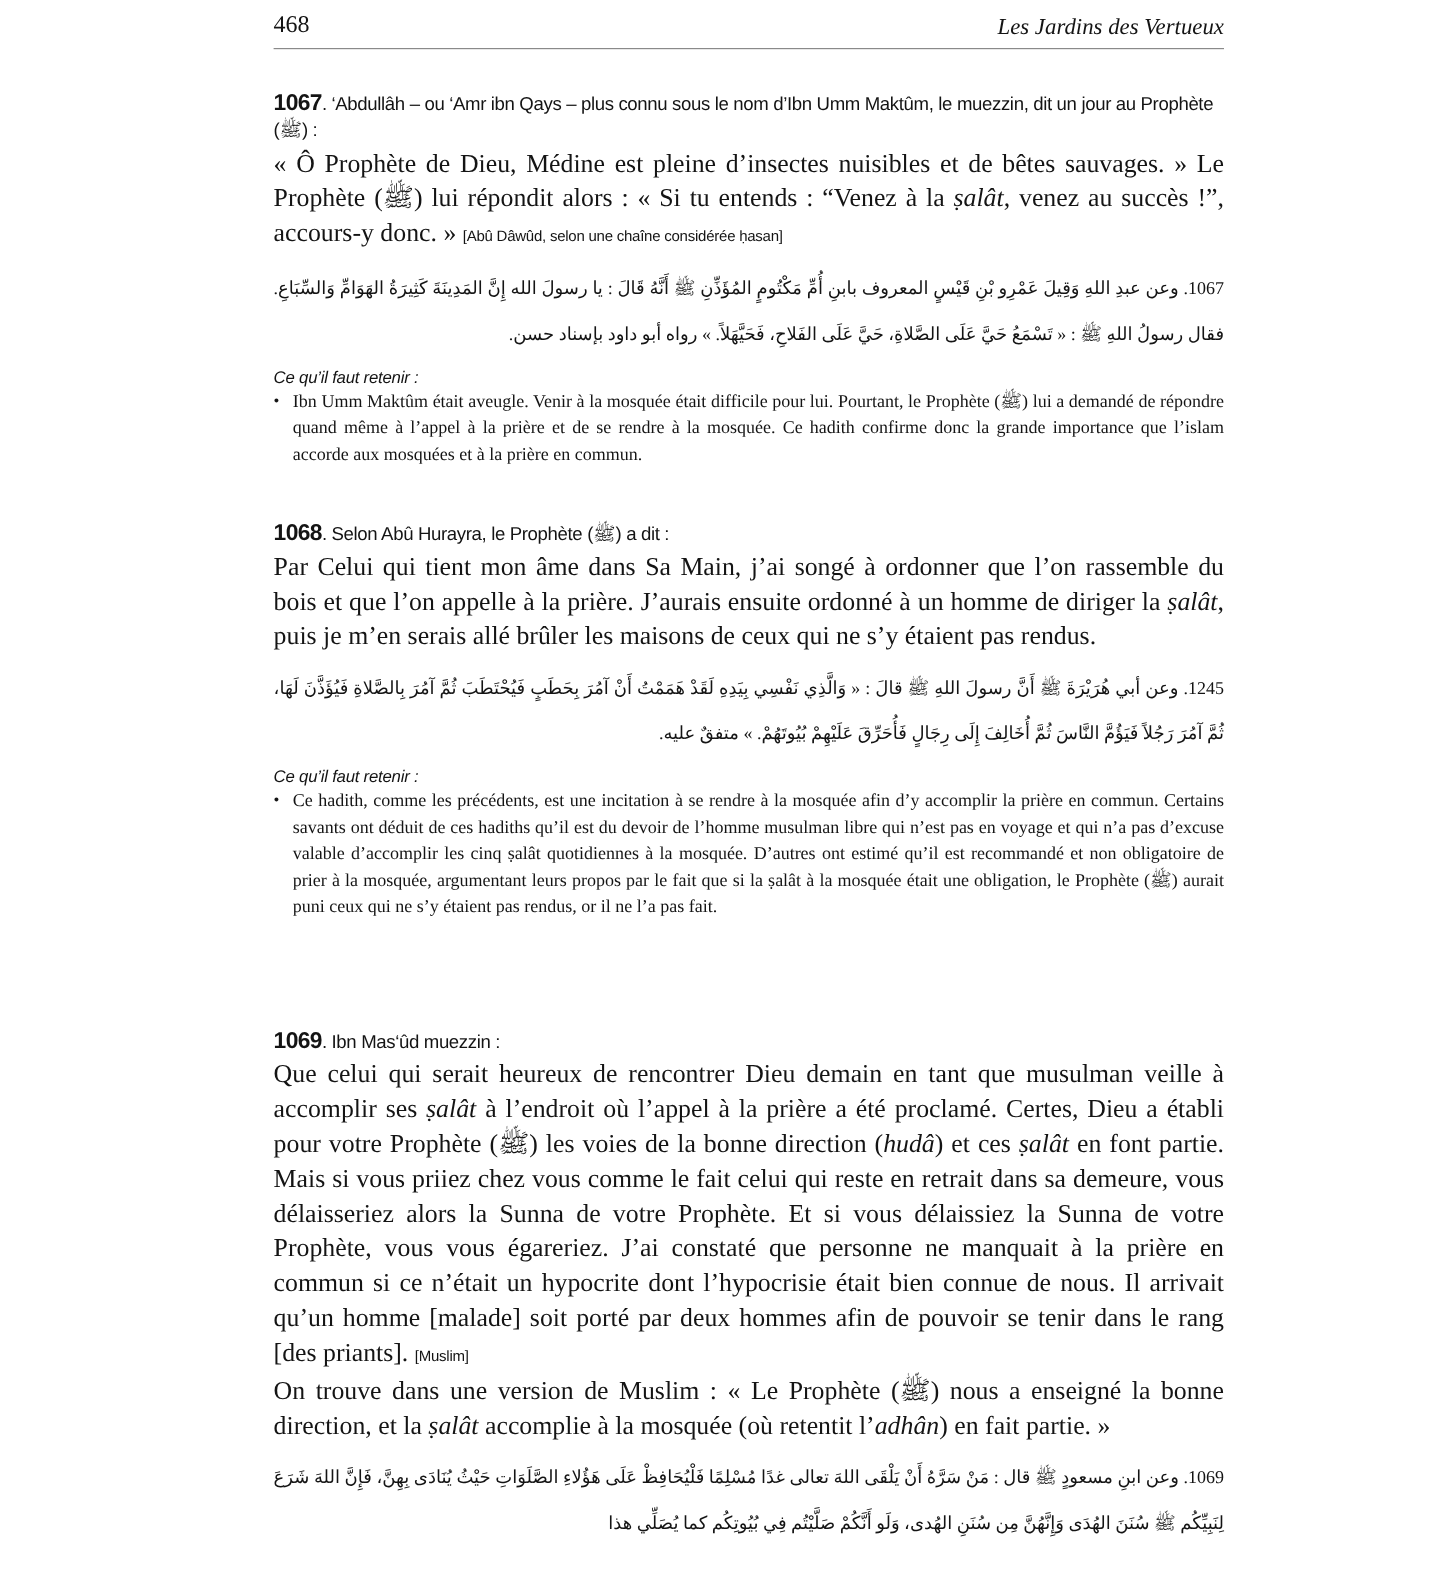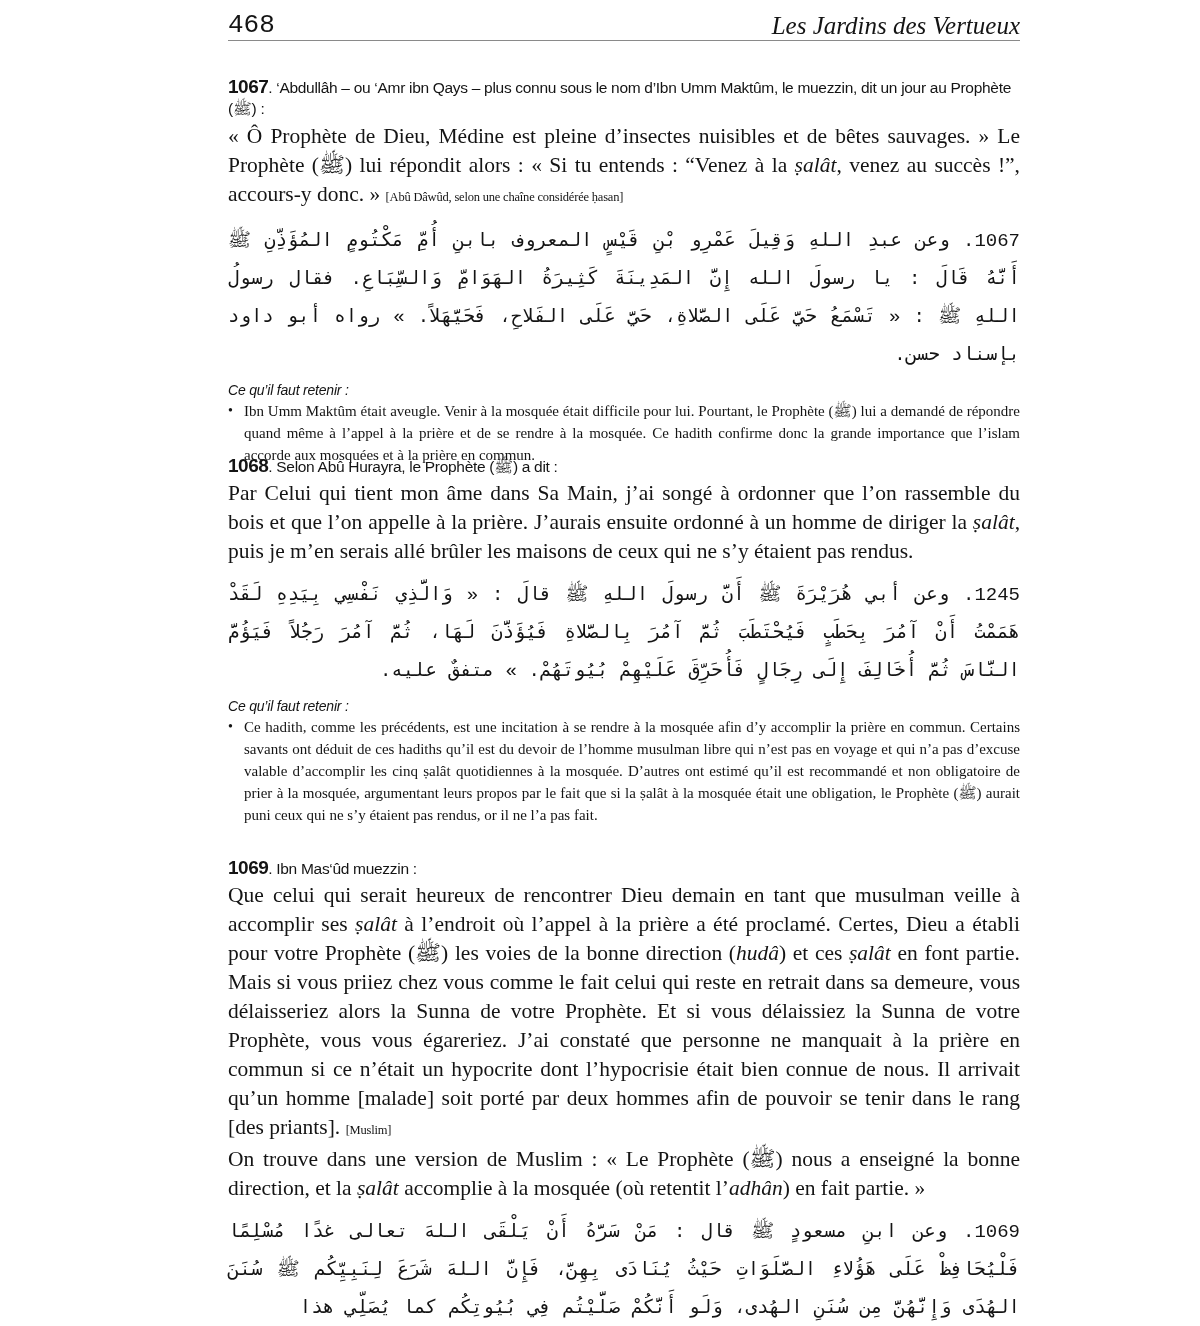--- a/index.html
+++ b/index.html
@@ -1,29 +1,29 @@
 <!DOCTYPE html>
 <html><head>
 <meta charset="utf-8">
 <style>
   html, body { margin: 0; padding: 0; background: #ffffff; }
   body { width: 1200px; height: 1326px; position: relative; overflow: hidden; color: #141414; }
   .page { position: absolute; left: 228px; top: 0; width: 792px; }
   .running-head { position: relative; height: 40px; }
-  .page-number { position: absolute; left: 0; top: 10px; font-family: Liberation Mono, monospace; font-size: 26px; }
-  .book-title { position: absolute; right: 0; top: 12px; font-family: "Liberation Serif", serif; font-style: italic; font-size: 25px; }
+  .page-number { position: absolute; left: 0; top: 10px; font-family: Liberation Serif, serif; font-size: 20px; }
+  .book-title { position: absolute; right: 0; top: 12px; font-family: "Liberation Serif", serif; font-style: italic; font-size: 19px; }
   .head-rule { position: absolute; left: 0; right: 0; top: 40px; height: 1px; background: #8a8a8a; }
 
   .hadith { position: absolute; left: 0; width: 792px; }
   .intro { font-family: "Liberation Sans", sans-serif; font-size: 15.5px; line-height: 21px; letter-spacing: -0.3px; }
   .num { font-weight: bold; font-size: 19px; letter-spacing: -0.5px; text-align: right; }
   .body-text { font-family: "Liberation Serif", serif; font-size: 21.5px; line-height: 29px; text-align: justify; }
   .body-text em { font-style: italic; }
-  .ref { font-family: Liberation Serif, serif; font-size: 12.5px; letter-spacing: -0.2px; }
-  .arabic { font-family: Liberation Mono, monospace; font-size: 19px; line-height: 38px; direction: rtl; text-align: justify; text-align-last: right; margin-top: 10px; }
+  .ref { font-family: Liberation Sans, sans-serif; font-size: 12.5px; letter-spacing: -0.2px; }
+  .arabic { font-family: Liberation Serif, serif; font-size: 15px; line-height: 38px; direction: rtl; text-align: justify; text-align-last: right; margin-top: 10px; }
   .retain-label { font-family: "Liberation Sans", sans-serif; font-size: 14px; margin-top: 8px; letter-spacing: -0.2px; font-style: italic; }
   .retain-list { margin: 2px 0 0 0; padding: 0; list-style: none; }
   .retain-list li { position: relative; padding-left: 16px; font-family: "Liberation Serif", serif; font-size: 15px; line-height: 22px; text-align: justify; }
   .retain-list li .bullet { position: absolute; left: 0; top: 0; font-size: 14px; }
   .block { display: block; }
 </style>
 </head>
 <body>
 
 <div class="page">
@@ -41,21 +41,21 @@
     <div class="body-text" style="margin-top:3px">
       <span>« Ô Prophète de Dieu, Médine est pleine d’insectes nuisibles et de bêtes sauvages. » Le Prophète (ﷺ) lui répondit alors : « Si tu entends : “Venez à la </span><em>ṣalât</em><span>, venez au succès !”, accours-y donc. » </span><span class="ref">[Abû Dâwûd, selon une chaîne considérée ḥasan]</span>
     </div>
     <div class="arabic">1067. وعن عبدِ اللهِ وَقِيلَ عَمْرِو بْنِ قَيْسٍ المعروف بابنِ أُمِّ مَكْتُومٍ المُؤَذِّنِ ﷺ أَنَّهُ قَالَ : يا رسولَ الله إِنَّ المَدِينَةَ كَثِيرَةُ الهَوَامِّ وَالسِّبَاعِ. فقال رسولُ اللهِ ﷺ : « تَسْمَعُ حَيَّ عَلَى الصَّلاةِ، حَيَّ عَلَى الفَلاحِ، فَحَيَّهَلاً. » رواه أبو داود بإسناد حسن.</div>
     <div class="retain-label">Ce qu’il faut retenir :</div>
     <ul class="retain-list">
       <li><span class="bullet">•</span><span>Ibn Umm Maktûm était aveugle. Venir à la mosquée était difficile pour lui. Pourtant, le Prophète (ﷺ) lui a demandé de répondre quand même à l’appel à la prière et de se rendre à la mosquée. Ce hadith confirme donc la grande importance que l’islam accorde aux mosquées et à la prière en commun.</span></li>
     </ul>
   </div>
 
-  <div class="hadith" style="top:455px">
+  <div class="hadith" style="top:434px">
     <div class="intro">
       <span class="num">1068</span><span>. Selon Abû Hurayra, le Prophète (ﷺ) a dit :</span>
     </div>
     <div class="body-text" style="margin-top:2px">
       <span>Par Celui qui tient mon âme dans Sa Main, j’ai songé à ordonner que l’on rassemble du bois et que l’on appelle à la prière. J’aurais ensuite ordonné à un homme de diriger la </span><em>ṣalât</em><span>, puis je m’en serais allé brûler les maisons de ceux qui ne s’y étaient pas rendus.</span>
     </div>
     <div class="arabic">1245. وعن أبي هُرَيْرَةَ ﷺ أَنَّ رسولَ اللهِ ﷺ قالَ : « وَالَّذِي نَفْسِي بِيَدِهِ لَقَدْ هَمَمْتُ أَنْ آمُرَ بِحَطَبٍ فَيُحْتَطَبَ ثُمَّ آمُرَ بِالصَّلاةِ فَيُؤَذَّنَ لَهَا، ثُمَّ آمُرَ رَجُلاً فَيَؤُمَّ النَّاسَ ثُمَّ أُخَالِفَ إِلَى رِجَالٍ فَأُحَرِّقَ عَلَيْهِمْ بُيُوتَهُمْ. » متفقٌ عليه.</div>
     <div class="retain-label">Ce qu’il faut retenir :</div>
     <ul class="retain-list">
       <li><span class="bullet">•</span><span>Ce hadith, comme les précédents, est une incitation à se rendre à la mosquée afin d’y accomplir la prière en commun. Certains savants ont déduit de ces hadiths qu’il est du devoir de l’homme musulman libre qui n’est pas en voyage et qui n’a pas d’excuse valable d’accomplir les cinq ṣalât quotidiennes à la mosquée. D’autres ont estimé qu’il est recommandé et non obligatoire de prier à la mosquée, argumentant leurs propos par le fait que si la ṣalât à la mosquée était une obligation, le Prophète (ﷺ) aurait puni ceux qui ne s’y étaient pas rendus, or il ne l’a pas fait.</span></li>

